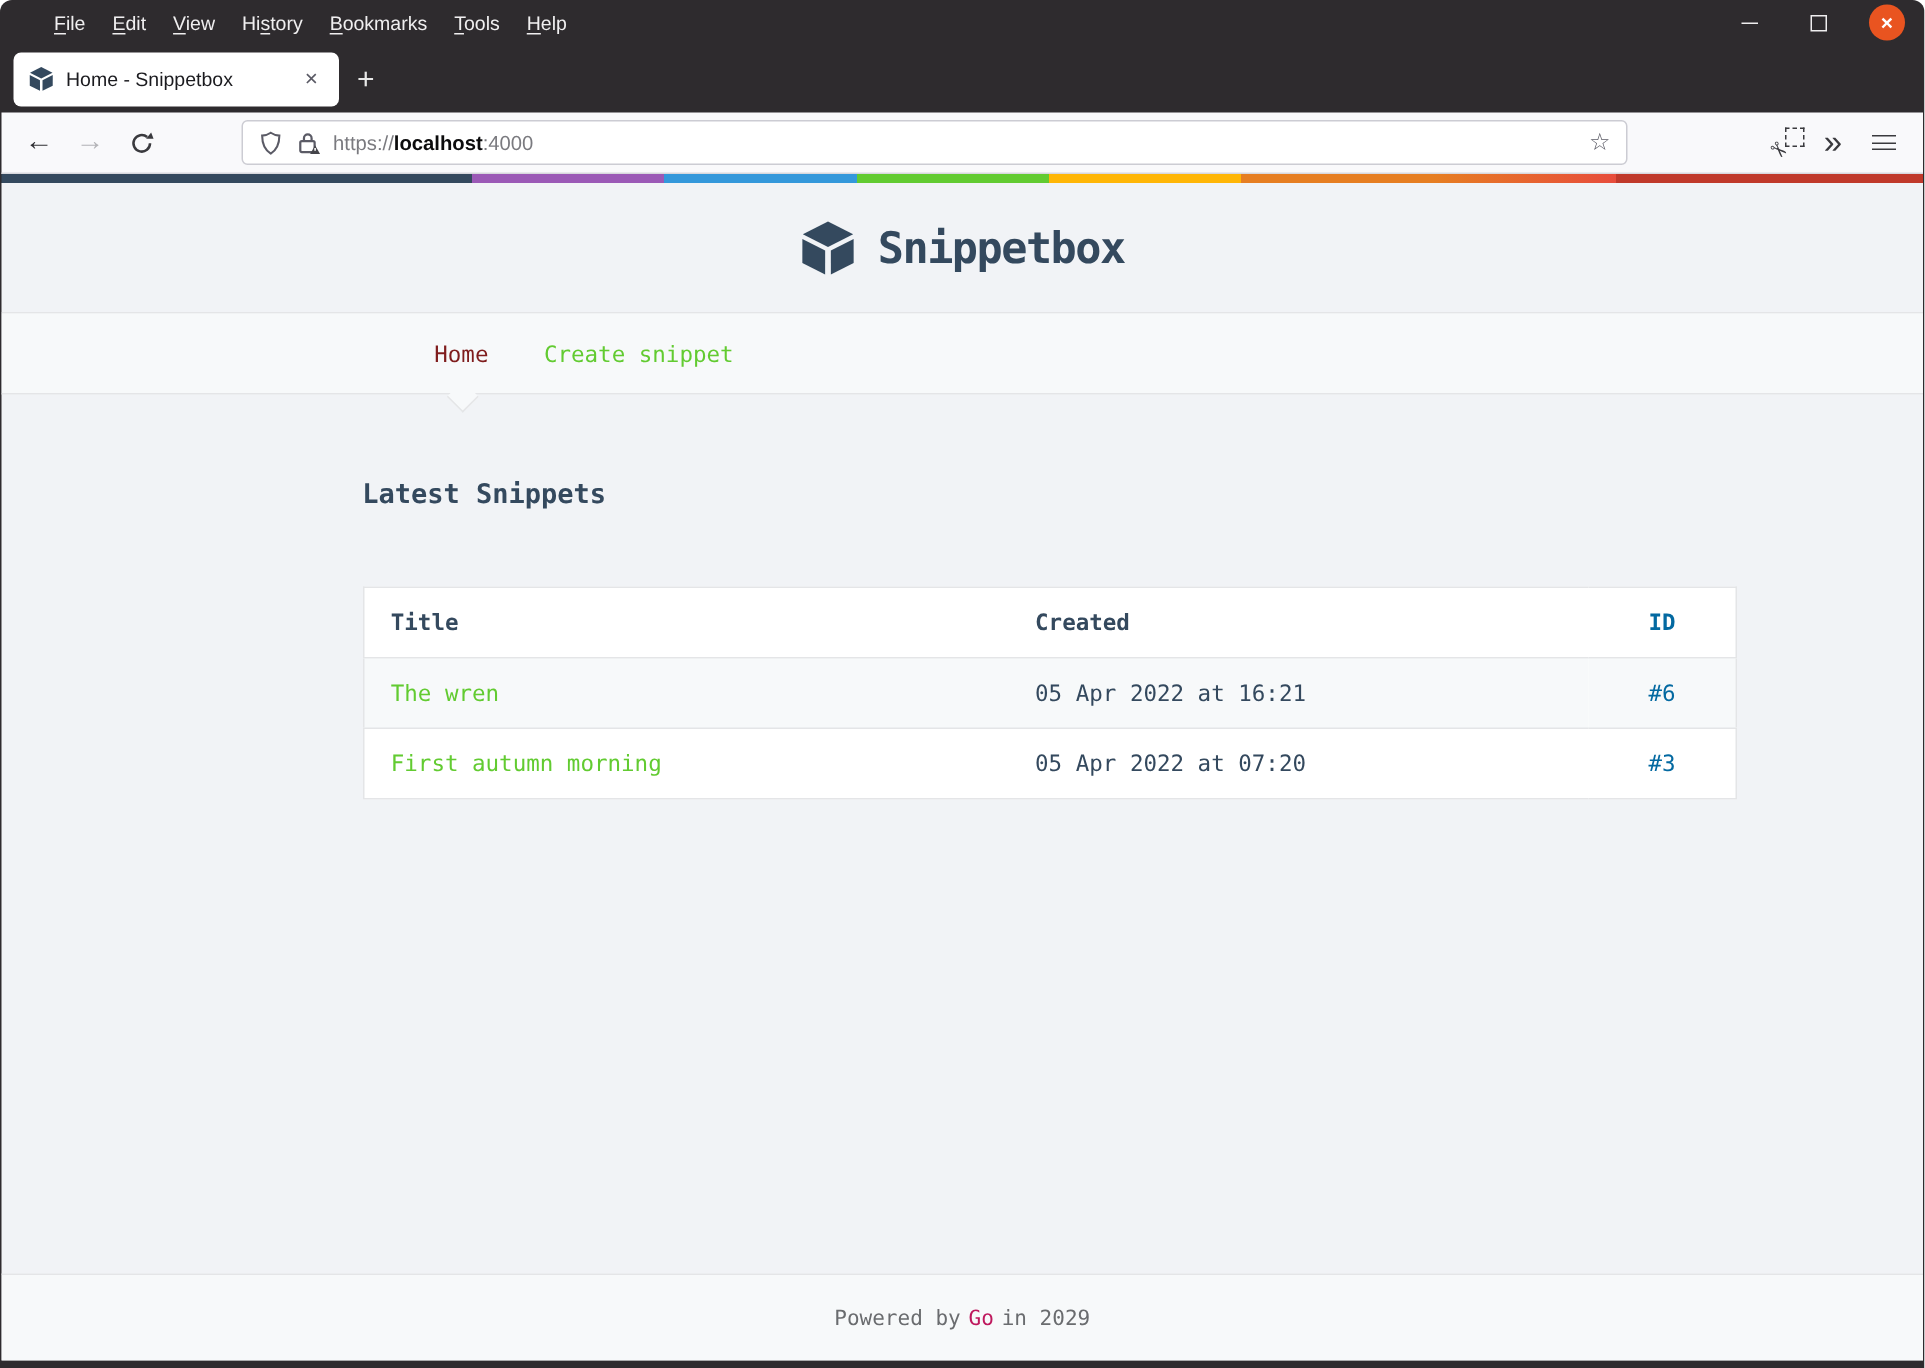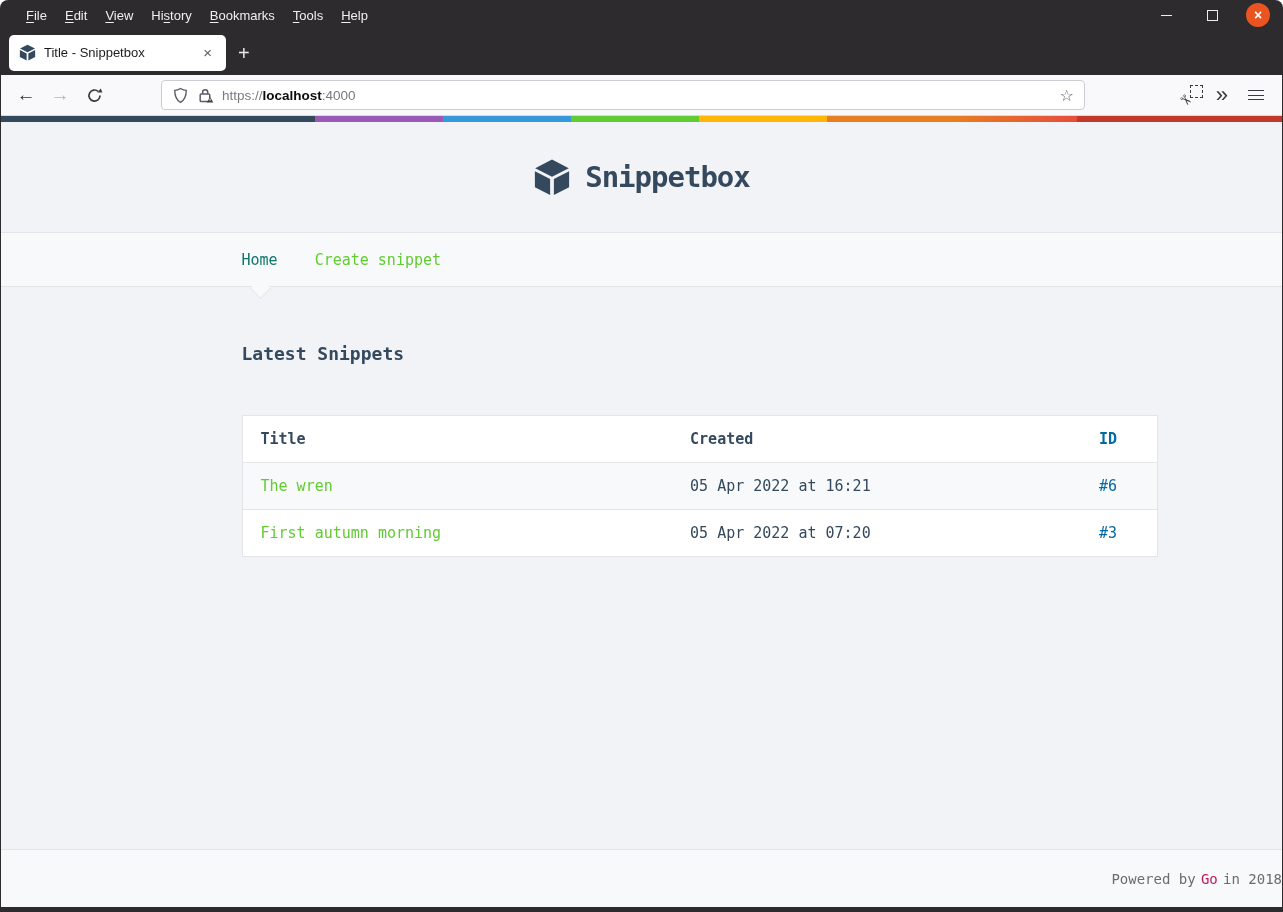--- a/index.html
+++ b/index.html
@@ -2,21 +2,21 @@
 <html><head>
 <meta charset="utf-8">
 <style>
   * { margin:0; padding:0; box-sizing:border-box; }
   html,body { width:1283px; height:912px; background:#fff; font-family:"Liberation Sans", sans-serif; overflow:hidden; }
 
   .window { width:1283px; height:912px; background:#2e2b2e; border-radius:8px 8px 0 0;
             display:flex; flex-direction:column; padding:0 1px 5px 1px; overflow:hidden; }
 
   
-  .menubar { height:30px; display:flex; align-items:center; padding-left:16px; color:#f0eff0; font-size:13px; flex:0 0 auto; }
+  .menubar { height:30px; display:flex; align-items:center; padding-left:26px; color:#f0eff0; font-size:13px; flex:0 0 auto; }
   .menu-item { padding:3px 9px; cursor:default; }
   .menu-item u { text-underline-offset:2px; }
   .win-controls { margin-left:auto; display:flex; align-items:center; padding-right:12px; }
   .wc { width:24px; height:24px; margin-left:22px; display:flex; align-items:center; justify-content:center; }
   .wc-min-bar { width:11px; height:0; border-top:1.6px solid #efeeef; }
   .wc-max-box { width:11px; height:11px; border:1.6px solid #efeeef; }
   .wc-close { background:#E95420; border-radius:50%; color:#fff; font-size:14px; font-weight:bold; line-height:1; }
 
   
   .tabbar { height:45px; display:flex; align-items:center; padding-left:8px; flex:0 0 auto; }
@@ -47,42 +47,42 @@
   .stripe { height:6px; flex:0 0 auto;
     background:linear-gradient(to right,
       #34495E 0%, #34495E 24.5%, #9B59B6 24.5%, #9B59B6 34.5%,
       #3498DB 34.5%, #3498DB 44.5%, #62CB31 44.5%, #62CB31 54.5%,
       #FFB606 54.5%, #FFB606 64.5%, #E67E22 64.5%, #E67E22 74.5%,
       #E74C3C 84%, #C0392B 84%, #C0392B 100%); }
 
   
   .page { flex:1; background:#F1F3F6; display:flex; flex-direction:column; overflow:hidden;
           font-family:"DejaVu Sans Mono", monospace; color:#34495E; }
-  .site-header { height:111px; border-bottom:1px solid #E4E5E7; display:flex; align-items:center; justify-content:center; gap:14px; }
+  .site-header { height:87px; border-bottom:1px solid #E4E5E7; display:flex; align-items:center; justify-content:center; gap:14px; }
   .logo-svg { width:38px; height:38px; }
   .brand { font-size:29px; font-weight:bold; color:#34495E; letter-spacing:-1px; }
 
   .site-nav { height:54px; background:#F7F9FA; border-bottom:1px solid #E4E5E7; flex:0 0 auto; }
   .nav-inner { width:800px; margin:0 auto; height:100%; display:flex; align-items:center; gap:37px; }
   .nav-link { font-size:15px; text-decoration:none; color:#62CB31; display:inline-block; position:relative; }
-  .nav-link.active { color:#0f766e; }
+  .nav-link.active { color:#7f1d1d;margin-left:48px; }
   .nav-link.active::after { content:''; position:absolute; left:calc(50% - 7px); top:30px; width:14px; height:14px;
       background:#F7F9FA; border-left:1px solid #E4E5E7; border-bottom:1px solid #E4E5E7; transform:rotate(-45deg); }
 
   .main { flex:1; width:800px; margin:0 auto; }
   .page-title { margin-top:56px; font-size:18px; font-weight:bold; color:#34495E; }
 
   table.snippets { margin-top:51px; width:916px; background:#fff; border:1px solid #E4E5E7; border-collapse:collapse; font-size:15px; }
   .snippets th, .snippets td { text-align:left; padding:9px 18px; line-height:28px; border-bottom:1px solid #E4E5E7; }
   .snippets th { color:#34495E; font-weight:bold; }
   .snippets th:last-child, .snippets td:last-child { text-align:center; color:#0369a1; }
   .snippets tbody tr:nth-child(odd) { background:#F7F9FA; }
   .snippets a { color:#62CB31; text-decoration:none; }
 
-  .site-footer { height:58px; background:#F7F9FA; border-top:1px solid #E4E5E7; display:flex; align-items:center; justify-content:flex-end; flex:0 0 auto; }
+  .site-footer { height:58px; background:#F7F9FA; border-top:1px solid #E4E5E7; display:flex; align-items:center; justify-content:center; flex:0 0 auto; }
   .footer-text { display:flex; gap:0.62ch; font-size:14px; color:#6A6C6F; }
   .footer-link { color:#be185d; text-decoration:none; }
 </style>
 </head>
 <body>
 
 <div class="window">
 
   <div class="menubar">
     <span class="menu-item"><u>F</u>ile</span>
@@ -105,21 +105,21 @@
     </div>
   </div>
 
   <div class="tabbar">
     <div class="tab">
       <svg class="logo-svg" style="width:17px;height:17px;flex:0 0 auto" viewBox="0 0 24 24" fill="#34495E">
         <polygon points="12,1 22.6,6.4 12,11.8 1.4,6.4"></polygon>
         <polygon points="1.2,8.4 10.8,13.3 10.8,23.4 1.2,18.5"></polygon>
         <polygon points="22.8,8.4 13.2,13.3 13.2,23.4 22.8,18.5"></polygon>
       </svg>
-      <span class="tab-title">Title - Snippetbox</span>
+      <span class="tab-title">Home - Snippetbox</span>
       <span class="tab-close">×</span>
     </div>
     <span class="newtab-btn">+</span>
   </div>
 
   <div class="toolbar">
     <div class="nav-btn">←</div>
     <div class="nav-btn disabled">→</div>
     <div class="nav-btn">
       <svg width="17" height="17" viewBox="0 0 16 16">
@@ -206,18 +206,18 @@
 
 
 </tbody>
       </table>
     </div>
 
     <div class="site-footer">
       <span class="footer-text">
           <span>Powered by</span>
           <a class="footer-link">Go</a>
-          <span>in 2018</span>
+          <span>in 2029</span>
         </span>
     </div>
 
   </div>
 </div>
 
 </body></html>

